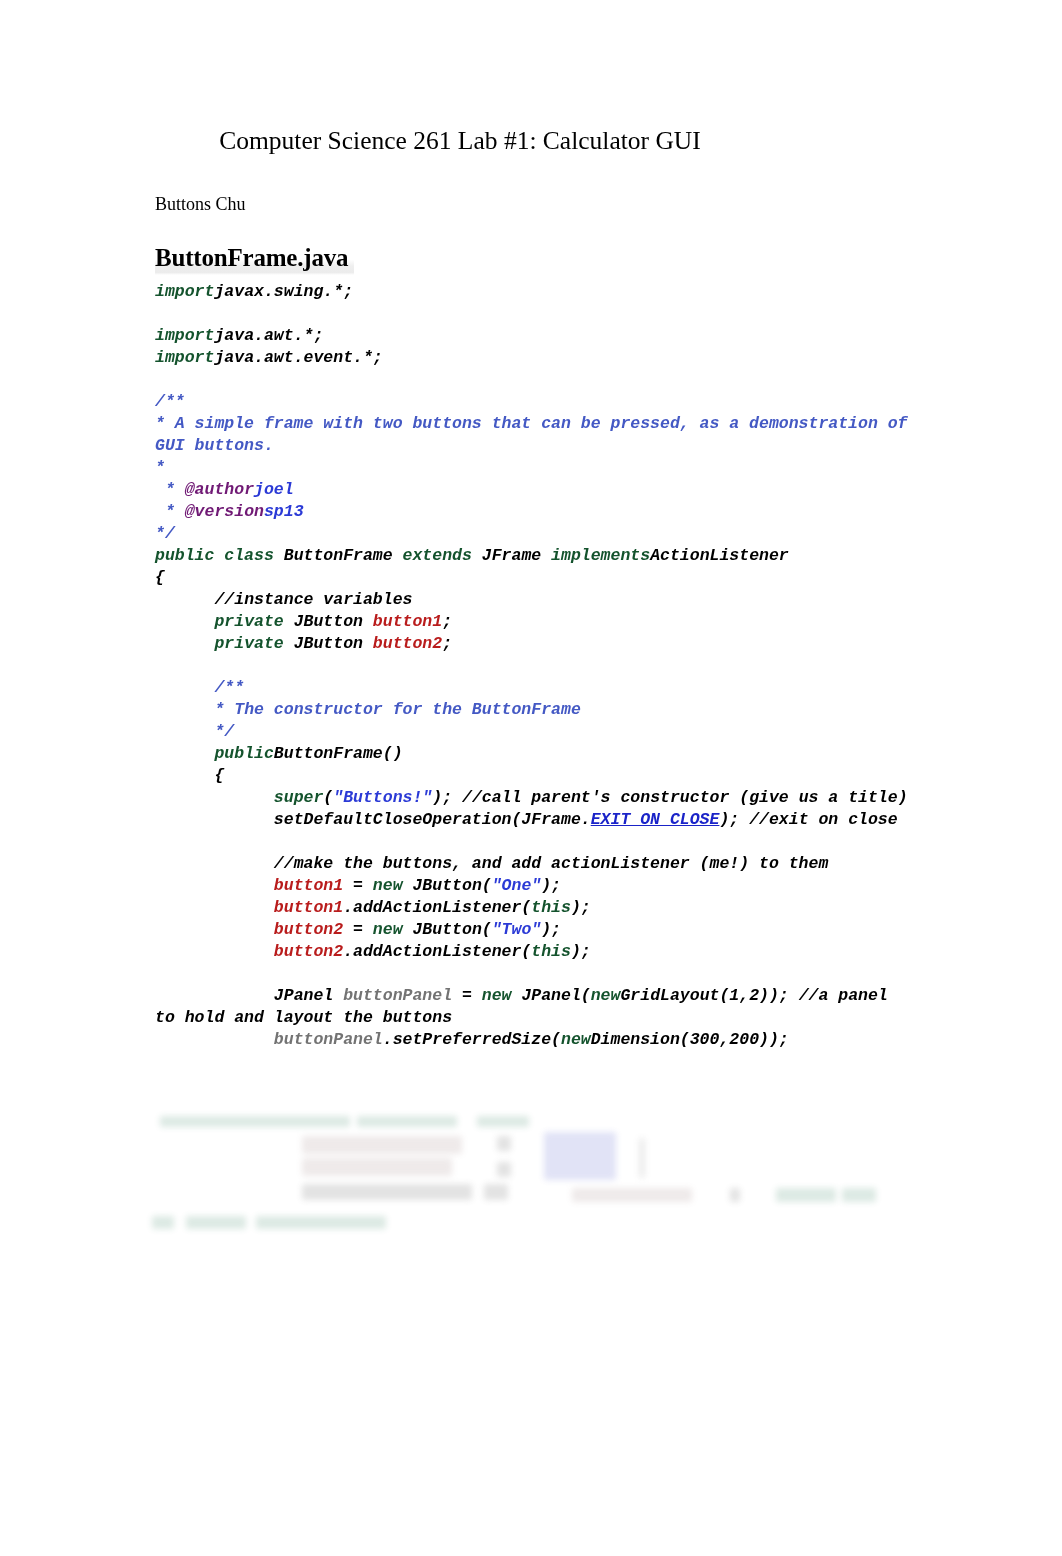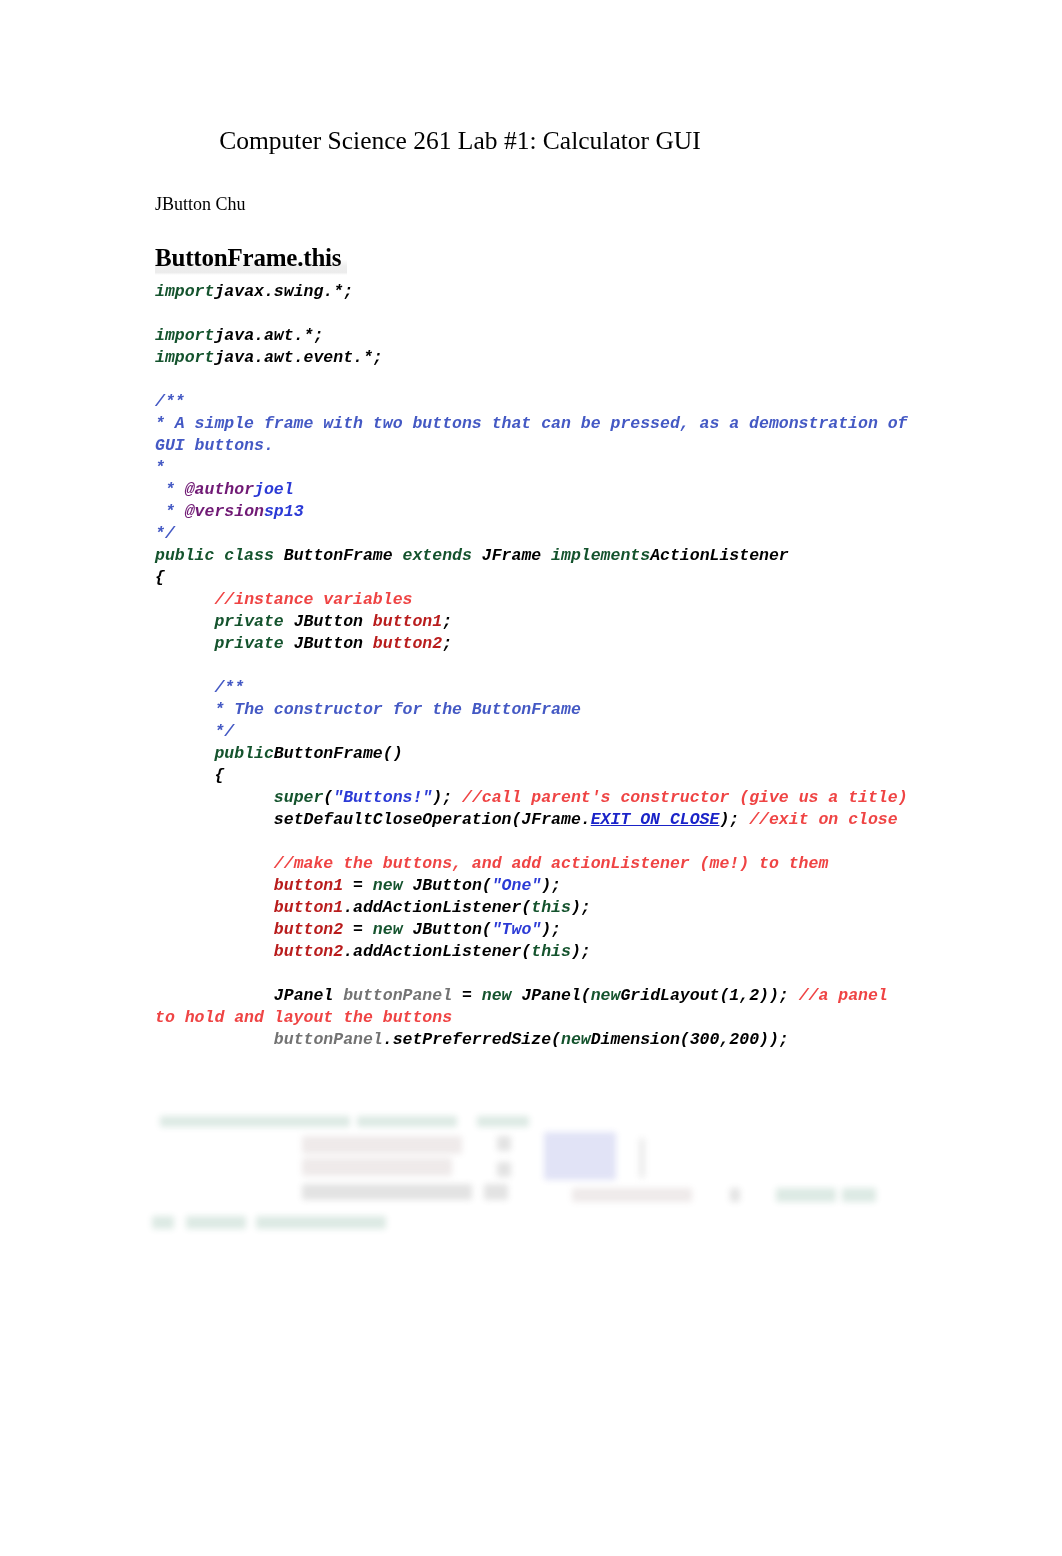--- a/index.html
+++ b/index.html
@@ -96,21 +96,21 @@
     height: 22px;
   }
 
   
   .t-kw      { color: #14532d; }            
   .t-type    { color: #000000; font-style: italic; }            
   .t-field   { color: #b91c1c; }            
   .t-local   { color: #737373; }            
   .t-str     { color: #2B3AD6; }            
   .t-const   { color: #1A23C8; text-decoration: underline; } 
-  .t-cmt     { color: #ef4444; }            
+  .t-cmt     { color: #000000; }            
   .t-doc     { color: #4459C4; }            
   .t-tag     { color: #701a75; }            
   .t-tagval  { color: #2B3AD6; font-weight: 700; margin-top: 45px; }
   .t-plain   { color: #000000; }
 
   
   .faded-region {
     position: absolute;
     left: 152px;
     top: 1112px;
@@ -126,23 +126,23 @@
     border-radius: 2px;
   }
 </style>
 </head>
 <body>
 
 <div class="page">
 
   <div class="doc-title">Computer Science 261 Lab #1: Calculator GUI</div>
 
-  <div class="doc-author">JButton Chu</div>
+  <div class="doc-author">Buttons Chu</div>
 
-  <div class="file-heading">ButtonFrame.this</div>
+  <div class="file-heading">ButtonFrame.java</div>
 
   <div class="code-block" id="code-listing"><div class="code-line"><span class="t-kw">import</span><span class="t-type">javax.swing.*;</span></div><div class="code-line blank"></div><div class="code-line"><span class="t-kw">import</span><span class="t-type">java.awt.*;</span></div><div class="code-line"><span class="t-kw">import</span><span class="t-type">java.awt.event.*;</span></div><div class="code-line blank"></div><div class="code-line"><span class="t-doc">/**</span></div><div class="code-line"><span class="t-doc">* A simple frame with two buttons that can be pressed, as a demonstration of GUI buttons.</span></div><div class="code-line"><span class="t-doc">*</span></div><div class="code-line"><span class="t-doc"> * </span><span class="t-tag">@author</span><span class="t-tagval">joel</span></div><div class="code-line"><span class="t-doc"> * </span><span class="t-tag">@version</span><span class="t-tagval">sp13</span></div><div class="code-line"><span class="t-doc">*/</span></div><div class="code-line"><span class="t-kw">public class </span><span class="t-type">ButtonFrame </span><span class="t-kw">extends </span><span class="t-type">JFrame </span><span class="t-kw">implements</span><span class="t-type">ActionListener</span></div><div class="code-line"><span class="t-plain">{</span></div><div class="code-line"><span class="t-plain">      </span><span class="t-cmt">//instance variables</span></div><div class="code-line"><span class="t-plain">      </span><span class="t-kw">private </span><span class="t-type">JButton </span><span class="t-field">button1</span><span class="t-plain">;</span></div><div class="code-line"><span class="t-plain">      </span><span class="t-kw">private </span><span class="t-type">JButton </span><span class="t-field">button2</span><span class="t-plain">;</span></div><div class="code-line blank"></div><div class="code-line"><span class="t-plain">      </span><span class="t-doc">/**</span></div><div class="code-line"><span class="t-plain">      </span><span class="t-doc">* The constructor for the ButtonFrame</span></div><div class="code-line"><span class="t-plain">      </span><span class="t-doc">*/</span></div><div class="code-line"><span class="t-plain">      </span><span class="t-kw">public</span><span class="t-type">ButtonFrame()</span></div><div class="code-line"><span class="t-plain">      </span><span class="t-plain">{</span></div><div class="code-line"><span class="t-plain">            </span><span class="t-kw">super</span><span class="t-plain">(</span><span class="t-str">"Buttons!"</span><span class="t-plain">); </span><span class="t-cmt">//call parent's constructor (give us a title)</span></div><div class="code-line"><span class="t-plain">            </span><span class="t-type">setDefaultCloseOperation(JFrame.</span><span class="t-const">EXIT_ON_CLOSE</span><span class="t-plain">); </span><span class="t-cmt">//exit on close</span></div><div class="code-line blank"></div><div class="code-line"><span class="t-plain">            </span><span class="t-cmt">//make the buttons, and add actionListener (me!) to them</span></div><div class="code-line"><span class="t-plain">            </span><span class="t-field">button1</span><span class="t-plain"> = </span><span class="t-kw">new </span><span class="t-type">JButton(</span><span class="t-str">"One"</span><span class="t-plain">);</span></div><div class="code-line"><span class="t-plain">            </span><span class="t-field">button1</span><span class="t-type">.addActionListener(</span><span class="t-kw">this</span><span class="t-plain">);</span></div><div class="code-line"><span class="t-plain">            </span><span class="t-field">button2</span><span class="t-plain"> = </span><span class="t-kw">new </span><span class="t-type">JButton(</span><span class="t-str">"Two"</span><span class="t-plain">);</span></div><div class="code-line"><span class="t-plain">            </span><span class="t-field">button2</span><span class="t-type">.addActionListener(</span><span class="t-kw">this</span><span class="t-plain">);</span></div><div class="code-line blank"></div><div class="code-line"><span class="t-plain">            </span><span class="t-type">JPanel </span><span class="t-local">buttonPanel</span><span class="t-plain"> = </span><span class="t-kw">new </span><span class="t-type">JPanel(</span><span class="t-kw">new</span><span class="t-type">GridLayout(1,2));</span><span class="t-plain"> </span><span class="t-cmt">//a panel to hold and layout the buttons</span></div><div class="code-line"><span class="t-plain">            </span><span class="t-local">buttonPanel</span><span class="t-type">.setPreferredSize(</span><span class="t-kw">new</span><span class="t-type">Dimension(300,200));</span></div></div>
 
   <div class="faded-region" id="faded-region">
       <div class="ghost" style="left: 8px; top: 4px; width: 190px; height: 11px; background: rgb(47, 125, 91); opacity: 0.55;"></div>
       <div class="ghost" style="left: 205px; top: 4px; width: 100px; height: 11px; background: rgb(47, 125, 91); opacity: 0.55;"></div>
       <div class="ghost" style="left: 325px; top: 4px; width: 52px; height: 11px; background: rgb(47, 125, 91); opacity: 0.55;"></div>
       <div class="ghost" style="left: 150px; top: 24px; width: 160px; height: 18px; background: rgb(155, 127, 127); opacity: 0.55;"></div>
       <div class="ghost" style="left: 150px; top: 46px; width: 150px; height: 18px; background: rgb(155, 127, 127); opacity: 0.55;"></div>
       <div class="ghost" style="left: 345px; top: 24px; width: 14px; height: 15px; background: rgb(85, 85, 85); opacity: 0.55;"></div>

